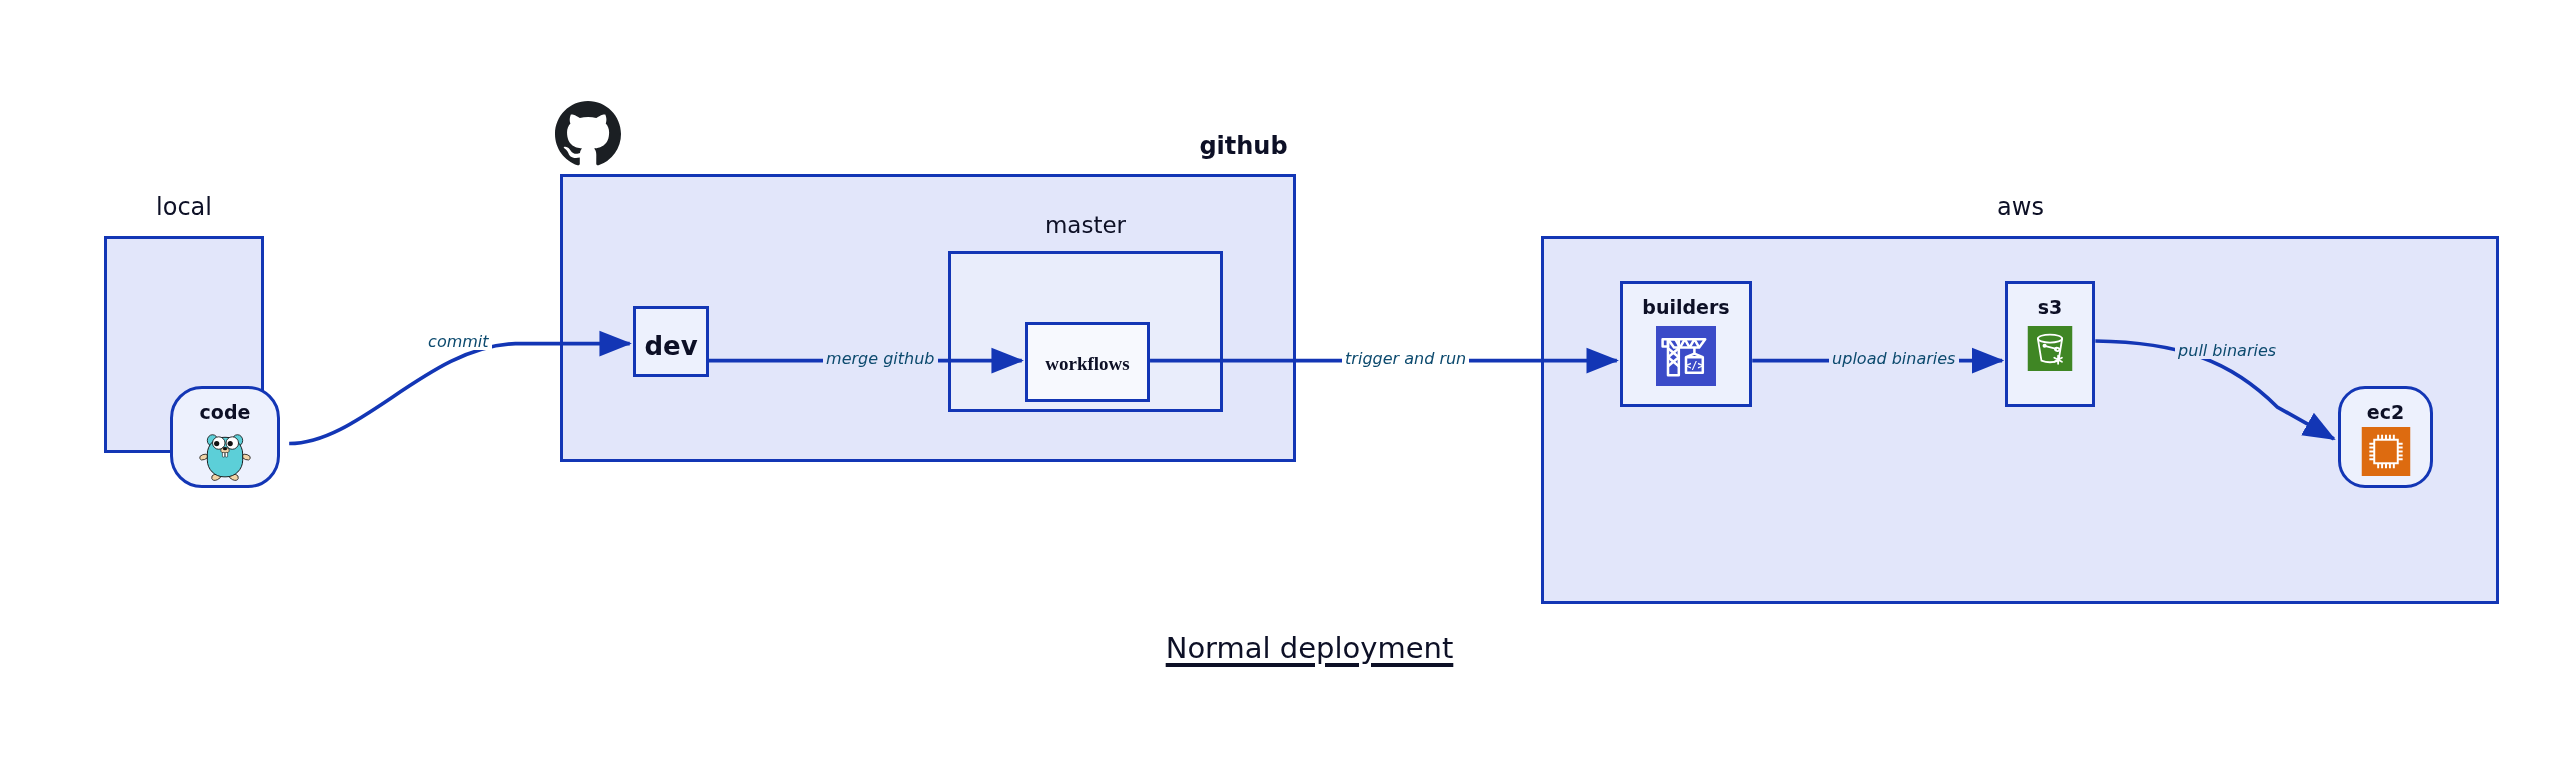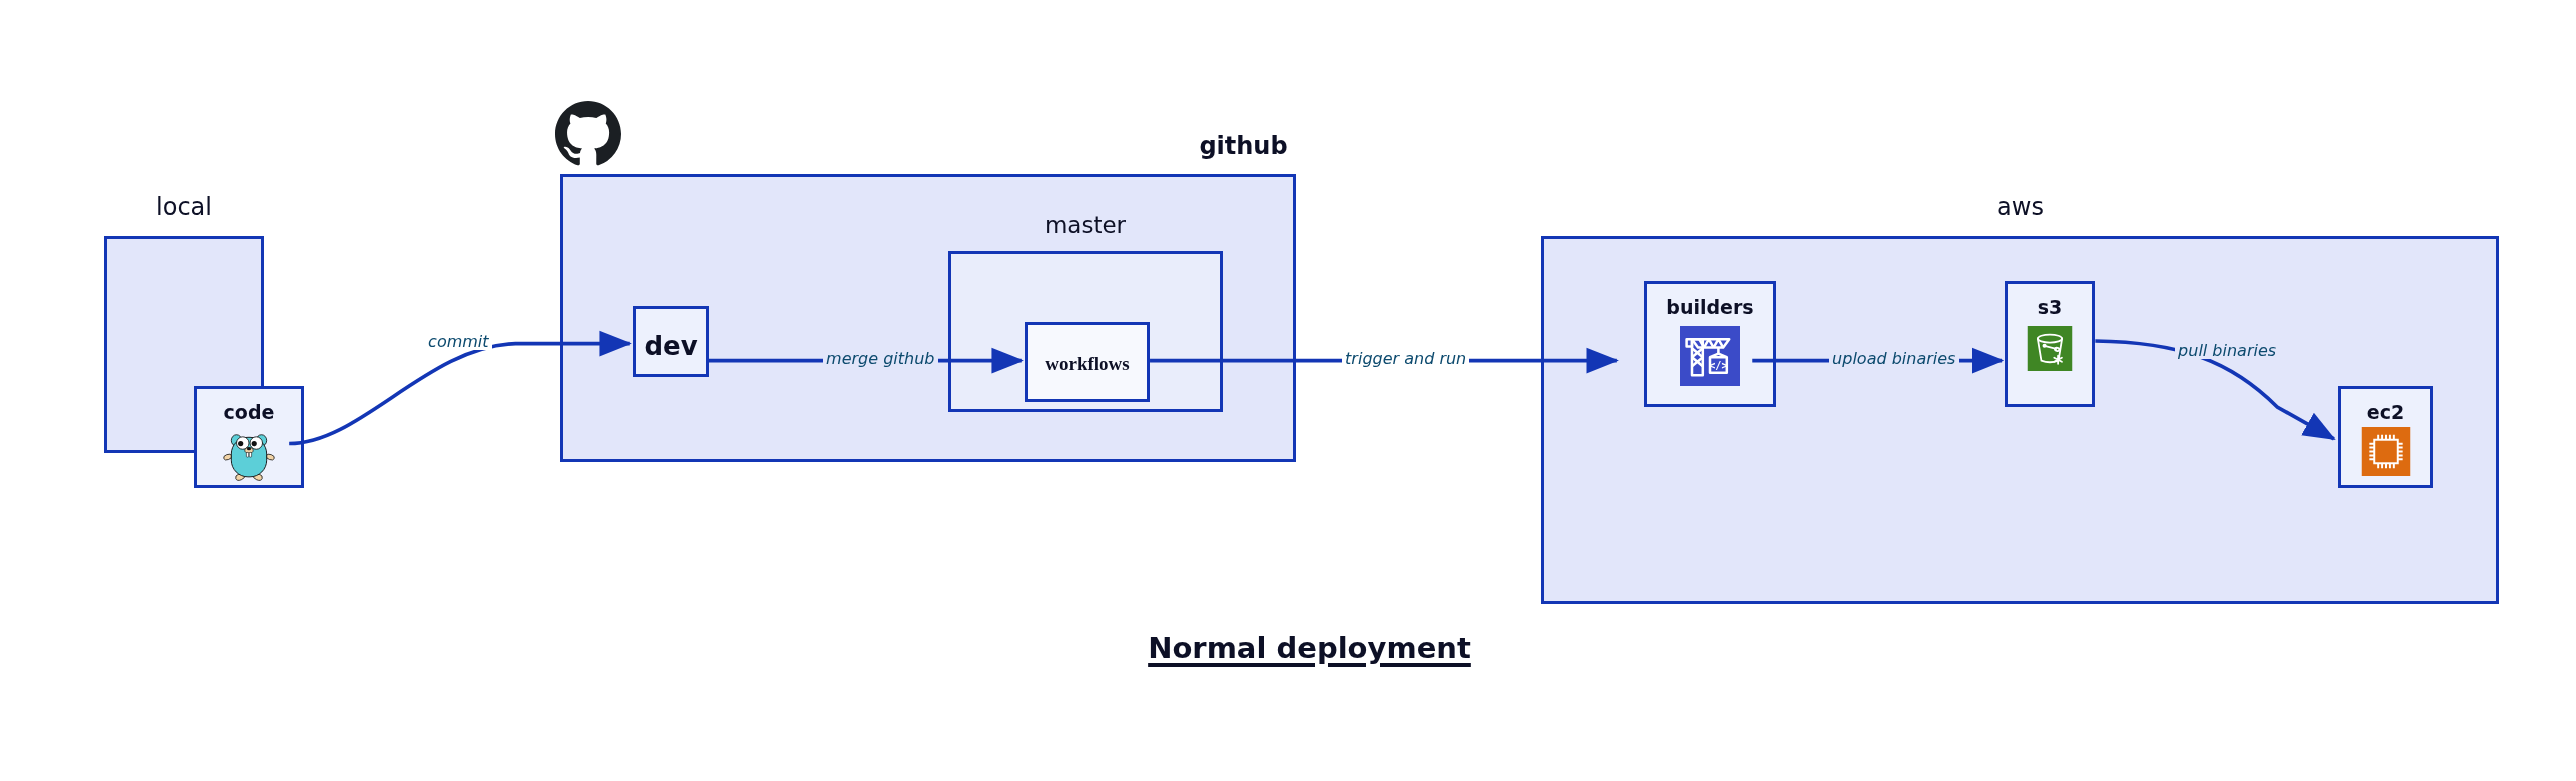--- a/index.html
+++ b/index.html
@@ -86,42 +86,42 @@
     left: 0; top: 0;
     width: 2604px;
     height: 781px;
     pointer-events: none;
   }
 
   
   #diagram-title {
     position: absolute;
     color: #0d1026;
-    font-weight: 700;
+    font-weight: 400;
     text-decoration: underline;
     text-underline-offset: 5.2px;
     text-decoration-thickness: 3.6px;
     white-space: nowrap;
     line-height: 1;
   }
 
   
   #github-logo {
     position: absolute;
   }
 </style>
 </head>
 <body>
 
 <div id="stage">
 
   <div class="group" id="g-local" style="left:104px; top:236px; width:160px; height:217px;"></div>
   <div class="group-label" style="left:104px; top:195px; width:160px; text-align:center; font-size:24px;">local</div>
 
-  <div class="node" id="n-code" style="left:194px; top:386px; width:110px; height:102px;">
+  <div class="node" id="n-code" style="left:170px; top:386px; width:110px; height:102px;border-radius:32px;">
     <div class="node-label" style="top:14.4px; font-size:19px;">code</div>
     <div class="node-icon" style="top:40px; width:52px; height:52px;">
       <svg viewBox="0 0 100 100" width="52" height="52">
 
         <ellipse cx="26" cy="22" rx="10" ry="11" fill="#5ccfd8" stroke="#111" stroke-width="1.6"></ellipse>
         <ellipse cx="74" cy="22" rx="10" ry="11" fill="#5ccfd8" stroke="#111" stroke-width="1.6"></ellipse>
 
         <ellipse cx="9" cy="54" rx="8" ry="5" fill="#f2d4a7" stroke="#111" stroke-width="1.4" transform="rotate(-20 9 54)"></ellipse>
         <ellipse cx="91" cy="54" rx="8" ry="5" fill="#f2d4a7" stroke="#111" stroke-width="1.4" transform="rotate(20 91 54)"></ellipse>
 
@@ -167,21 +167,21 @@
   <div class="subgroup" id="g-master" style="left:948px; top:251px; width:275px; height:161px;"></div>
   <div class="group-label" style="left:948px; top:214px; width:275px; text-align:center; font-size:23px;">master</div>
 
   <div class="node" id="n-workflows" style="left:1025px; top:322px; width:125px; height:80px; background:#f7f9fe;">
     <div class="node-label" style="top:29px; font-size:19px;font-family:Liberation Serif, serif;">workflows</div>
   </div>
 
   <div class="group" id="g-aws" style="left:1541px; top:236px; width:958px; height:368px;"></div>
   <div class="group-label" style="left:1928px; top:195px; width:185px; text-align:center; font-size:24px;">aws</div>
 
-  <div class="node" id="n-builders" style="left:1620px; top:281px; width:132px; height:126px;margin-left:24px;">
+  <div class="node" id="n-builders" style="left:1620px; top:281px; width:132px; height:126px;">
     <div class="node-label" style="top:14.4px; font-size:19px;">builders</div>
     <div class="node-icon" style="top:42px; width:60px; height:60px;">
       <svg viewBox="0 0 100 100" width="60" height="60">
         <rect x="0" y="0" width="100" height="100" fill="#3b4bc8"></rect>
         <g stroke="#ffffff" stroke-width="4.2" fill="none" stroke-linejoin="round">
 
           <rect x="20" y="22" width="18" height="60"></rect>
           <path d="M20 37 L38 52 M38 37 L20 52 M20 52 L38 67 M38 52 L20 67"></path>
 
           <rect x="11" y="22" width="9" height="12"></rect>
@@ -210,21 +210,21 @@
           <path d="M38 44 L64 51"></path>
           <circle cx="38" cy="44" r="2.6" fill="#ffffff"></circle>
           <ellipse cx="66" cy="52" rx="5" ry="3.4" transform="rotate(18 66 52)"></ellipse>
 
           <path d="M68 66 L68 84 M59.5 70.5 L76.5 79.5 M76.5 70.5 L59.5 79.5"></path>
         </g>
       </svg>
     </div>
   </div>
 
-  <div class="node" id="n-ec2" style="left:2338px; top:386px; width:95px; height:102px;">
+  <div class="node" id="n-ec2" style="left:2338px; top:386px; width:95px; height:102px;border-radius:27px;">
     <div class="node-label" style="top:14.4px; font-size:19px;">ec2</div>
     <div class="node-icon" style="top:38px; width:49px; height:49px;">
       <svg viewBox="0 0 100 100" width="49" height="49">
         <rect x="0" y="0" width="100" height="100" fill="#dd6b10"></rect>
         <g stroke="#ffffff" stroke-width="4" fill="none">
           <rect x="26" y="26" width="48" height="48"></rect>
 
           <path d="M34 26 L34 16 M42 26 L42 16 M50 26 L50 16 M58 26 L58 16 M66 26 L66 16"></path>
 
           <path d="M34 74 L34 84 M42 74 L42 84 M50 74 L50 84 M58 74 L58 84 M66 74 L66 84"></path>

